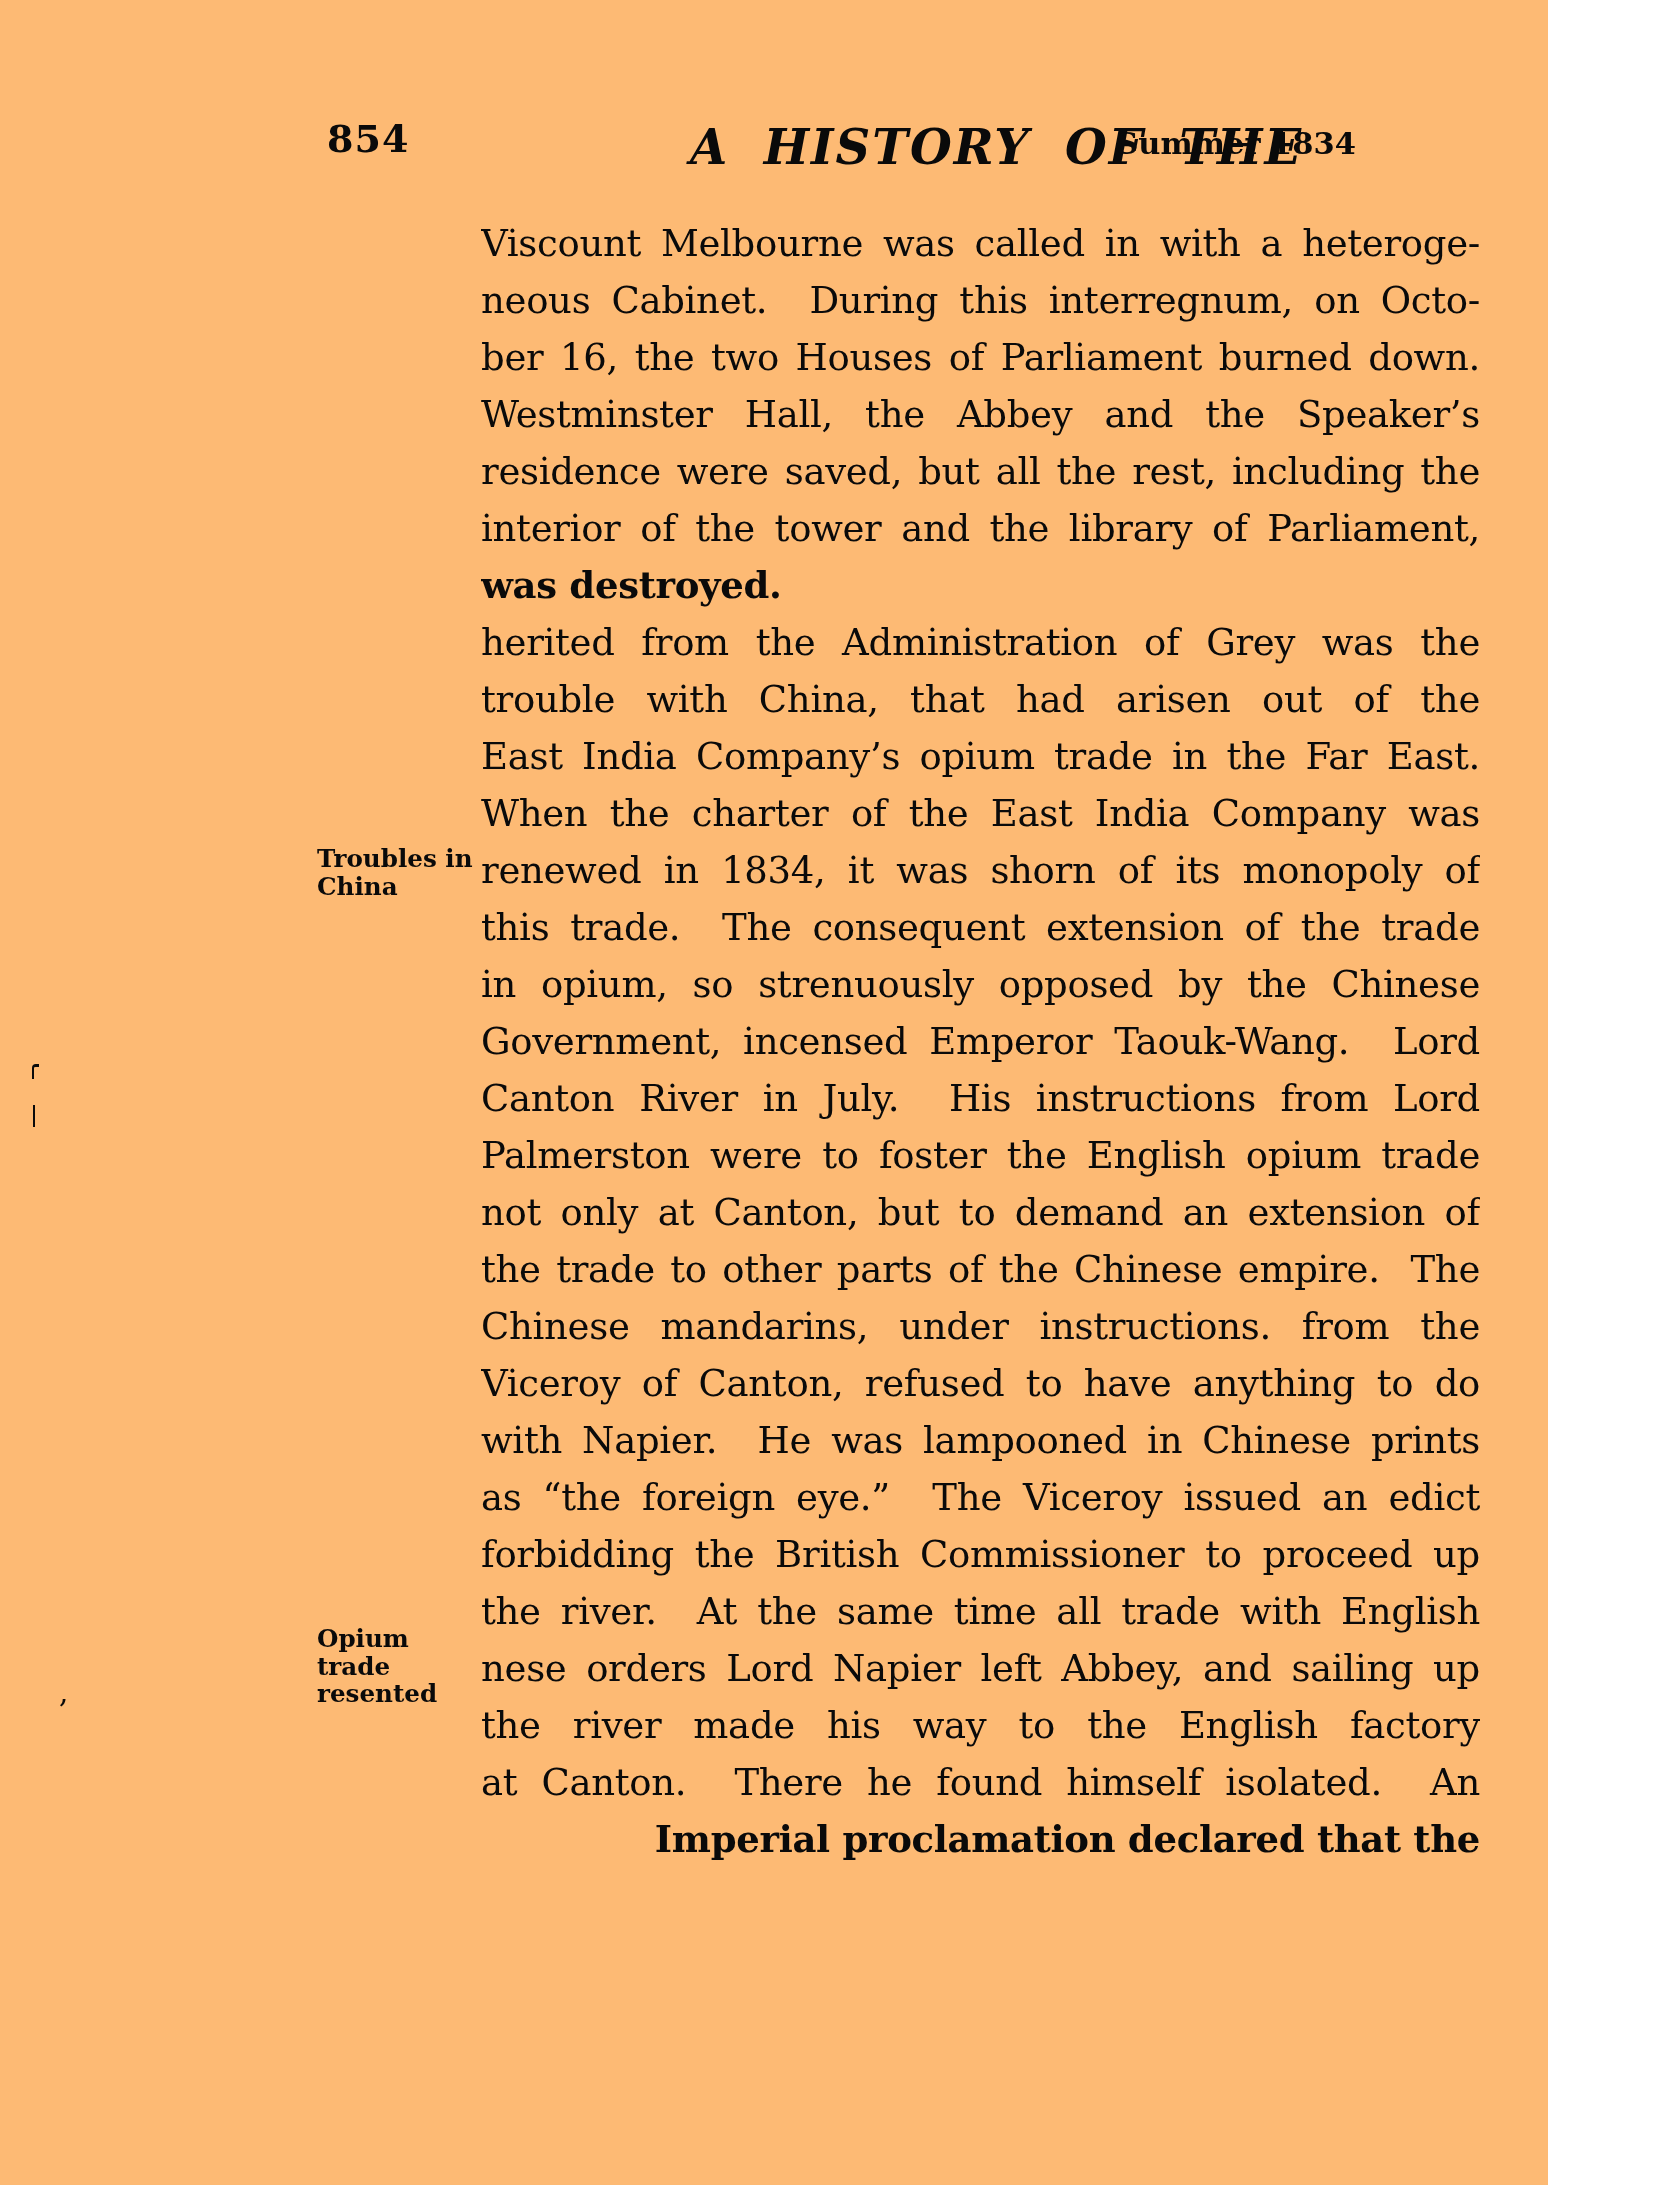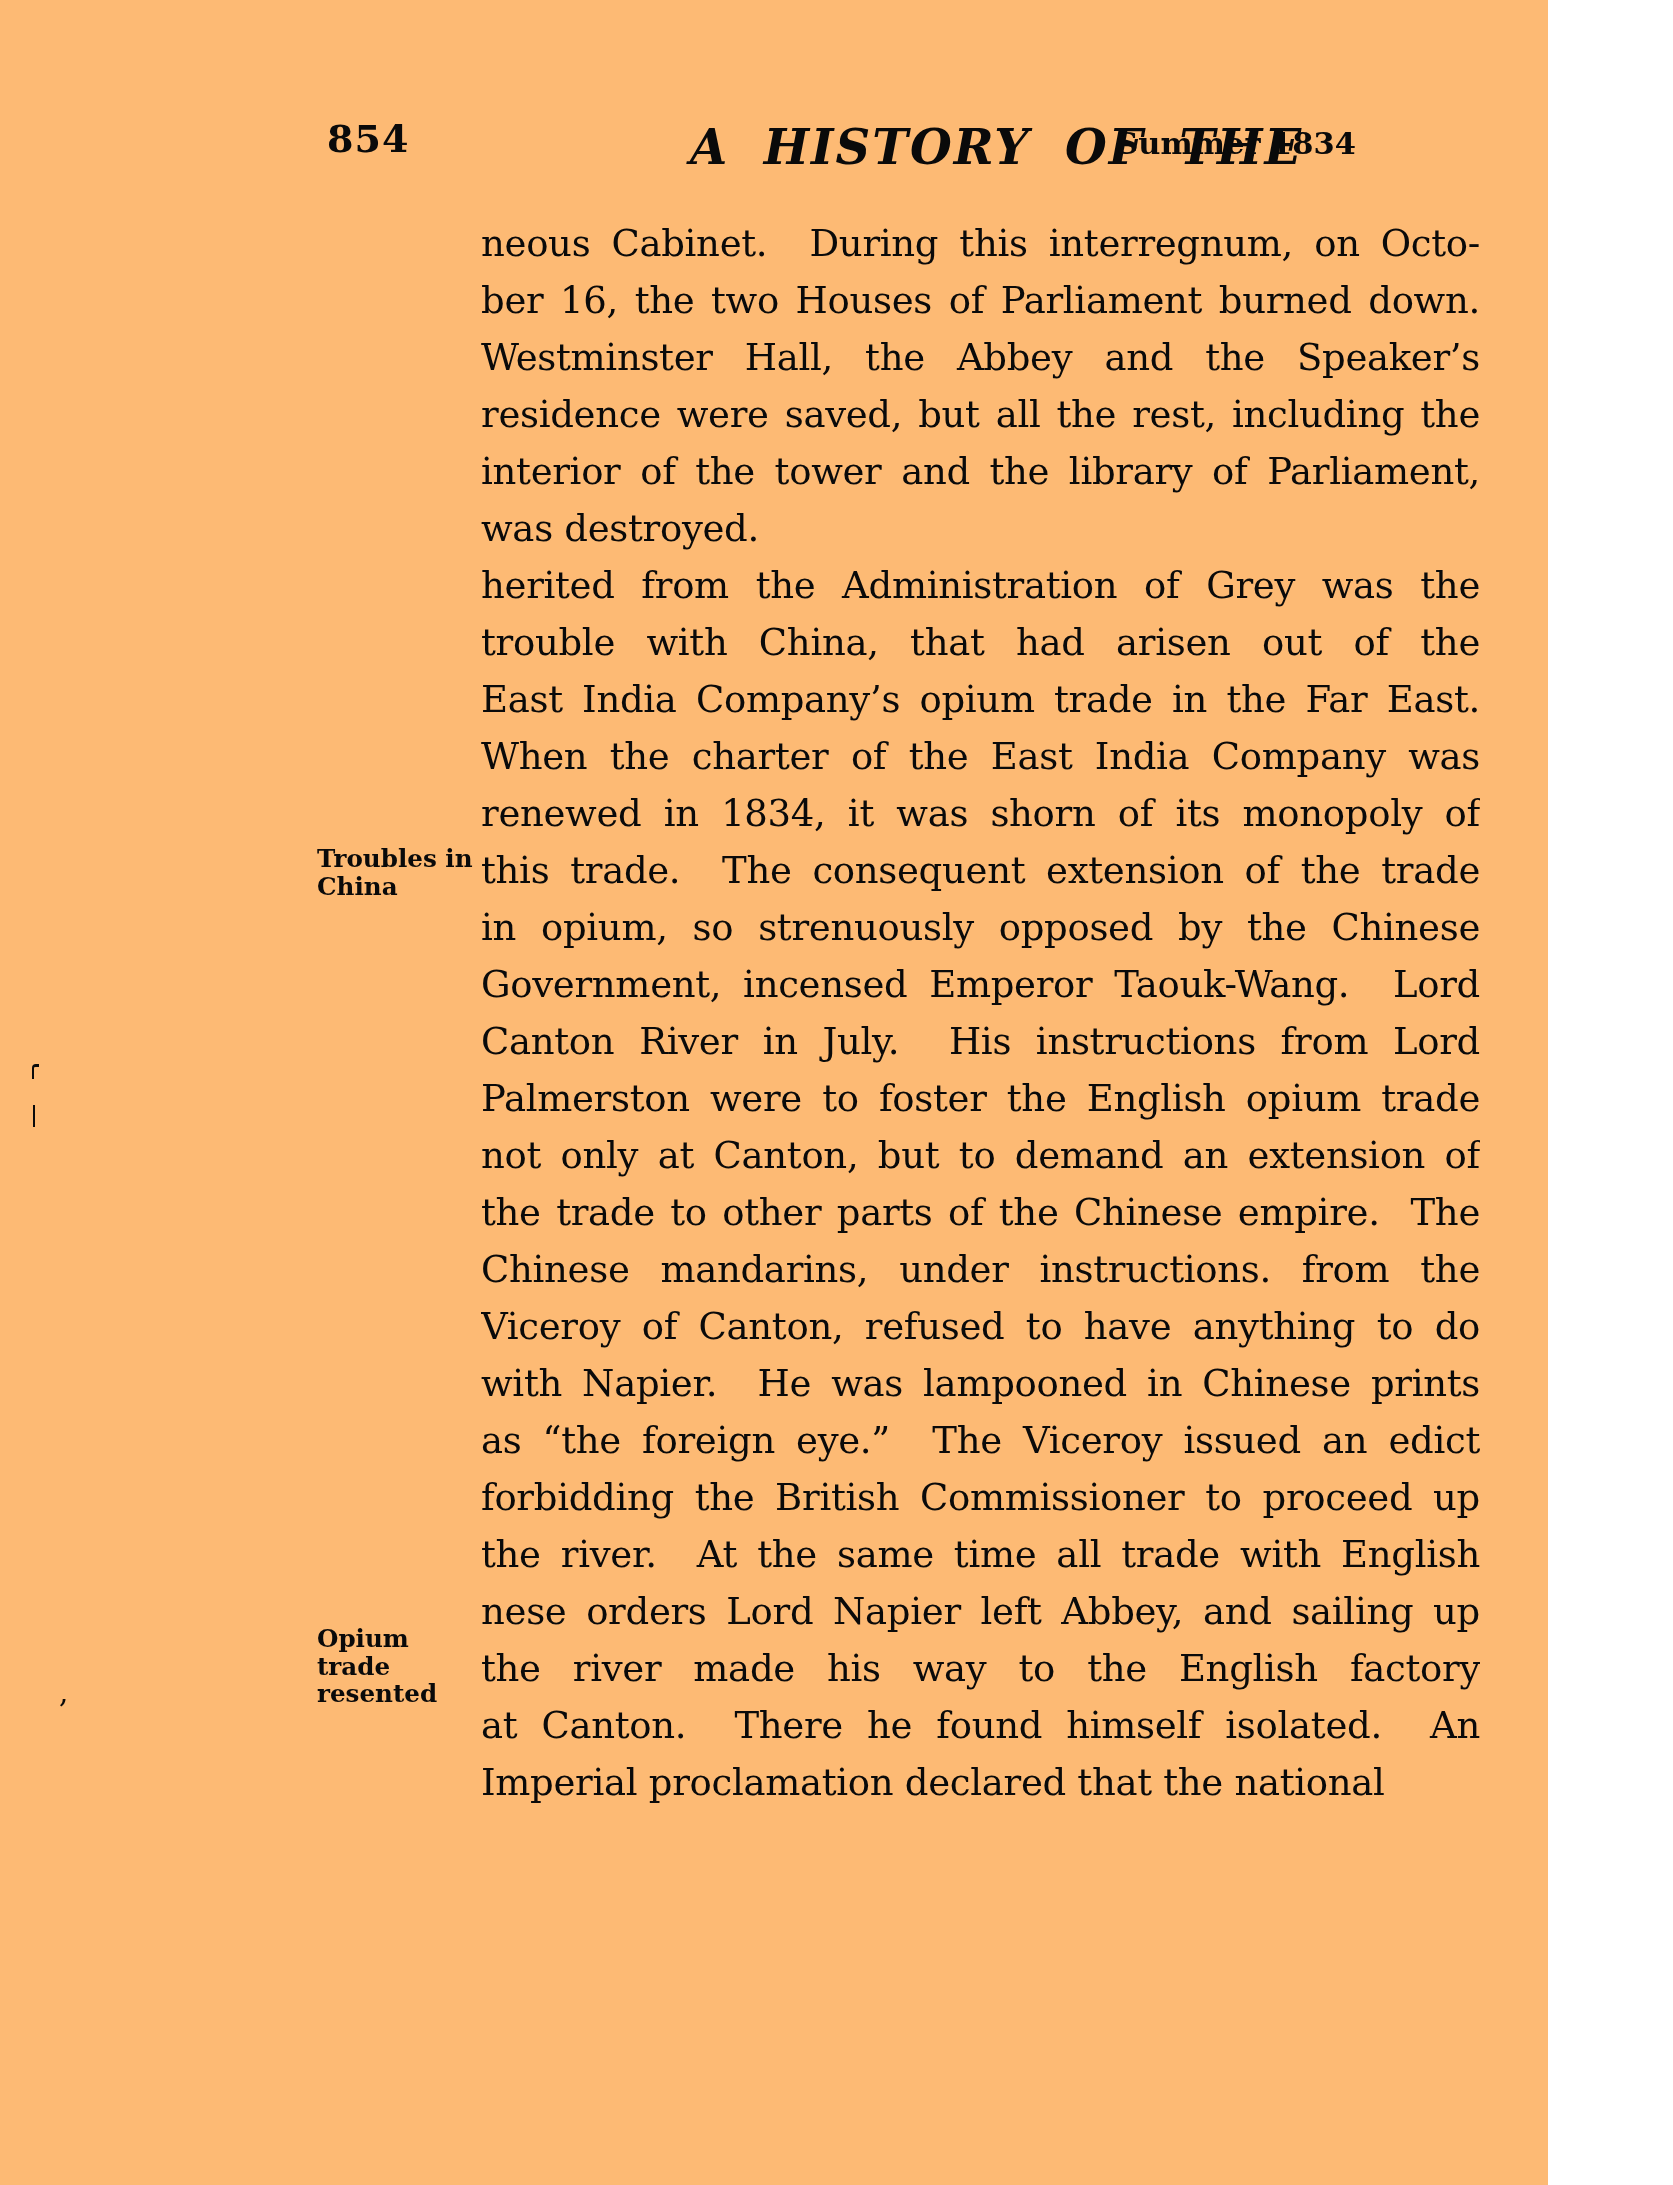--- a/index.html
+++ b/index.html
@@ -58,22 +58,23 @@
     line-height: 57px;
     font-size: 37px;
     letter-spacing: -0.3px;
     text-align: justify;
     text-align-last: justify;
     white-space: pre-wrap;
     overflow: hidden;
   }
   .line.indent { text-indent: 38px; }
   .line.par-end {
-    text-align: center;
+    text-align: right;
     text-align-last: left;
+    font-weight: bold;
   }
 
   
   .margin-note {
     position: absolute;
     left: 317px;
     width: 158px;
     font-size: 24.6px;
     font-weight: bold;
     line-height: 27.6px;
@@ -119,20 +120,21 @@
     <div>China</div>
   </div>
 
   <div class="margin-note margin-note-2">
     <div>Opium</div>
     <div>trade</div>
     <div>resented</div>
   </div>
 
   <div class="body-text">
+    <div class="line">Viscount Melbourne was called in with a heteroge-</div>
     <div class="line">neous Cabinet.  During this interregnum, on Octo-</div>
     <div class="line">ber 16, the two Houses of Parliament burned down.</div>
     <div class="line">Westminster Hall, the Abbey and the Speaker’s</div>
     <div class="line">residence were saved, but all the rest, including the</div>
     <div class="line">interior of the tower and the library of Parliament,</div>
     <div class="line par-end">was destroyed.</div>
     <div class="line">herited from the Administration of Grey was the</div>
     <div class="line">trouble with China, that had arisen out of the</div>
     <div class="line">East India Company’s opium trade in the Far East.</div>
     <div class="line">When the charter of the East India Company was</div>

